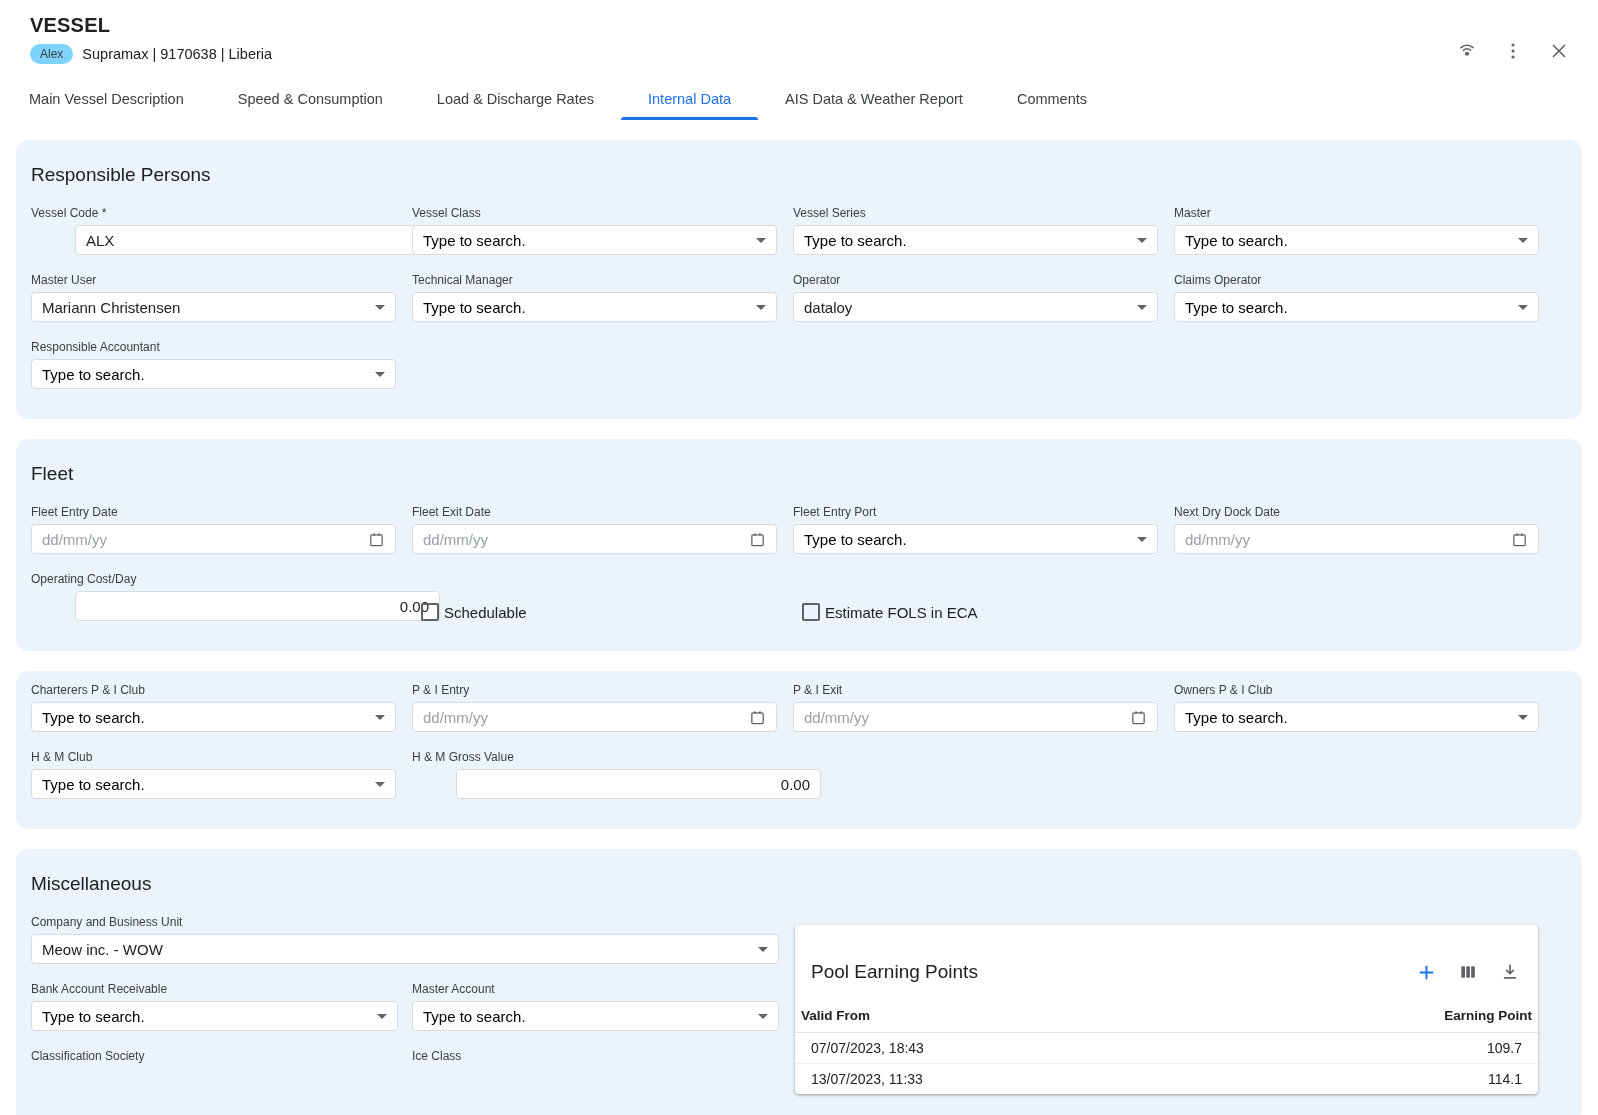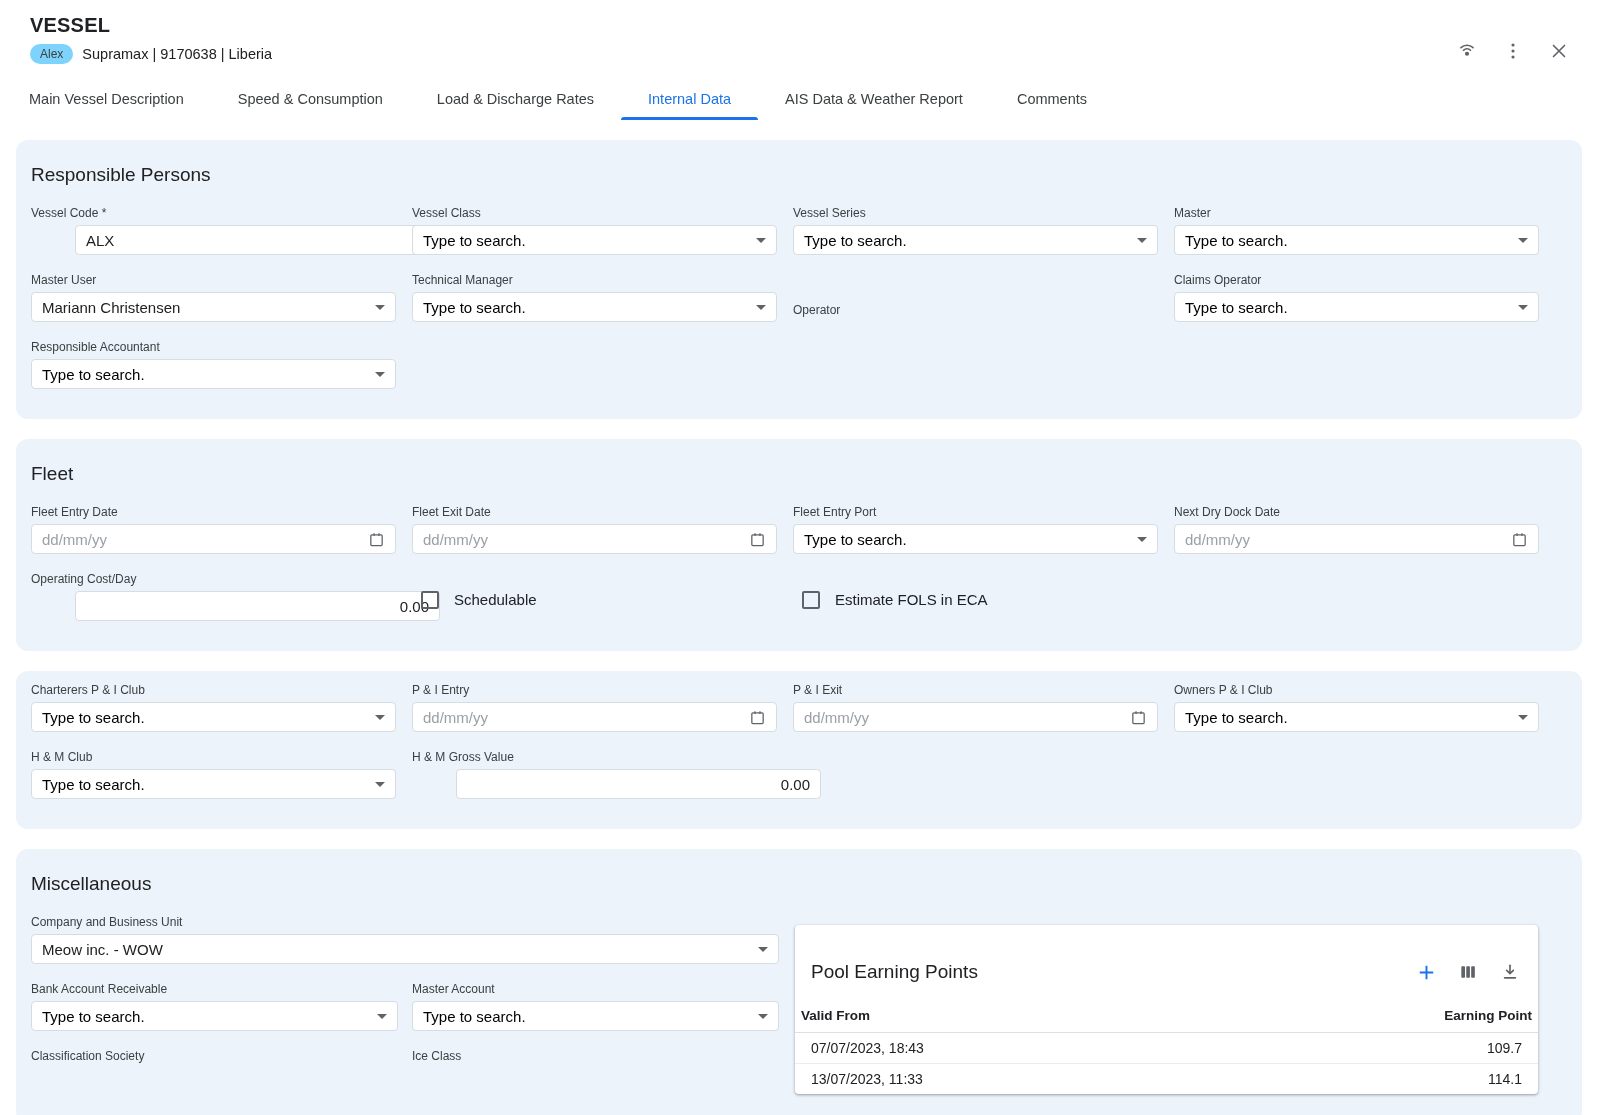--- a/index.html
+++ b/index.html
@@ -122,22 +122,22 @@
     border-top: 5px solid #5f6368;
     margin-left: 8px;
   }
 
   .date { justify-content: space-between; cursor: text; }
   .date .ph { color: #9aa0a6; }
   .cal-icon { flex: none; display: flex; align-items: center; }
 
   .checkbox-row {
     display: flex;
-    align-items: flex-start;
-    gap: 15px;
+    align-items: flex-end;
+    gap: 5px;
     height: 30px;
     cursor: pointer;
     align-self: end;
     padding-left: 9px;
   }
   .checkbox {
     flex: none;
     width: 18px; height: 18px;
     border: 2px solid #5f6368;
     border-radius: 2px;
@@ -280,20 +280,24 @@
     </div>
     <div class="field">
       <label>Technical Manager</label>
       <div class="control select">
         <span class="ph">Type to search.</span>
         <span class="caret"></span>
       </div>
     </div>
     <div class="field">
       <label>Operator</label>
+      <div class="control select">
+        <span class="val">dataloy</span>
+        <span class="caret"></span>
+      </div>
     </div>
     <div class="field">
       <label>Claims Operator</label>
       <div class="control select">
         <span class="ph">Type to search.</span>
         <span class="caret"></span>
       </div>
     </div>
 
     <div class="field">

